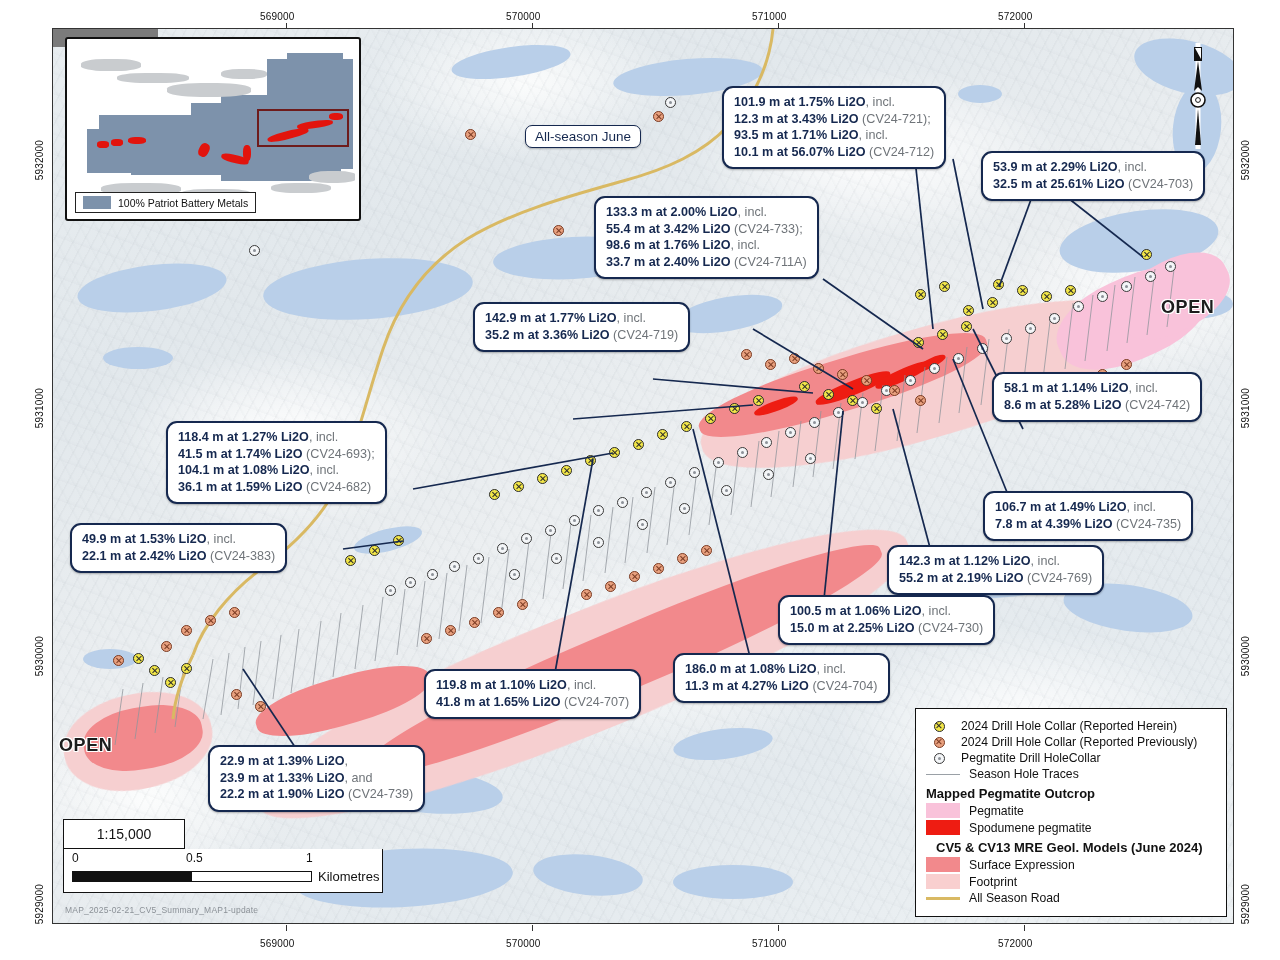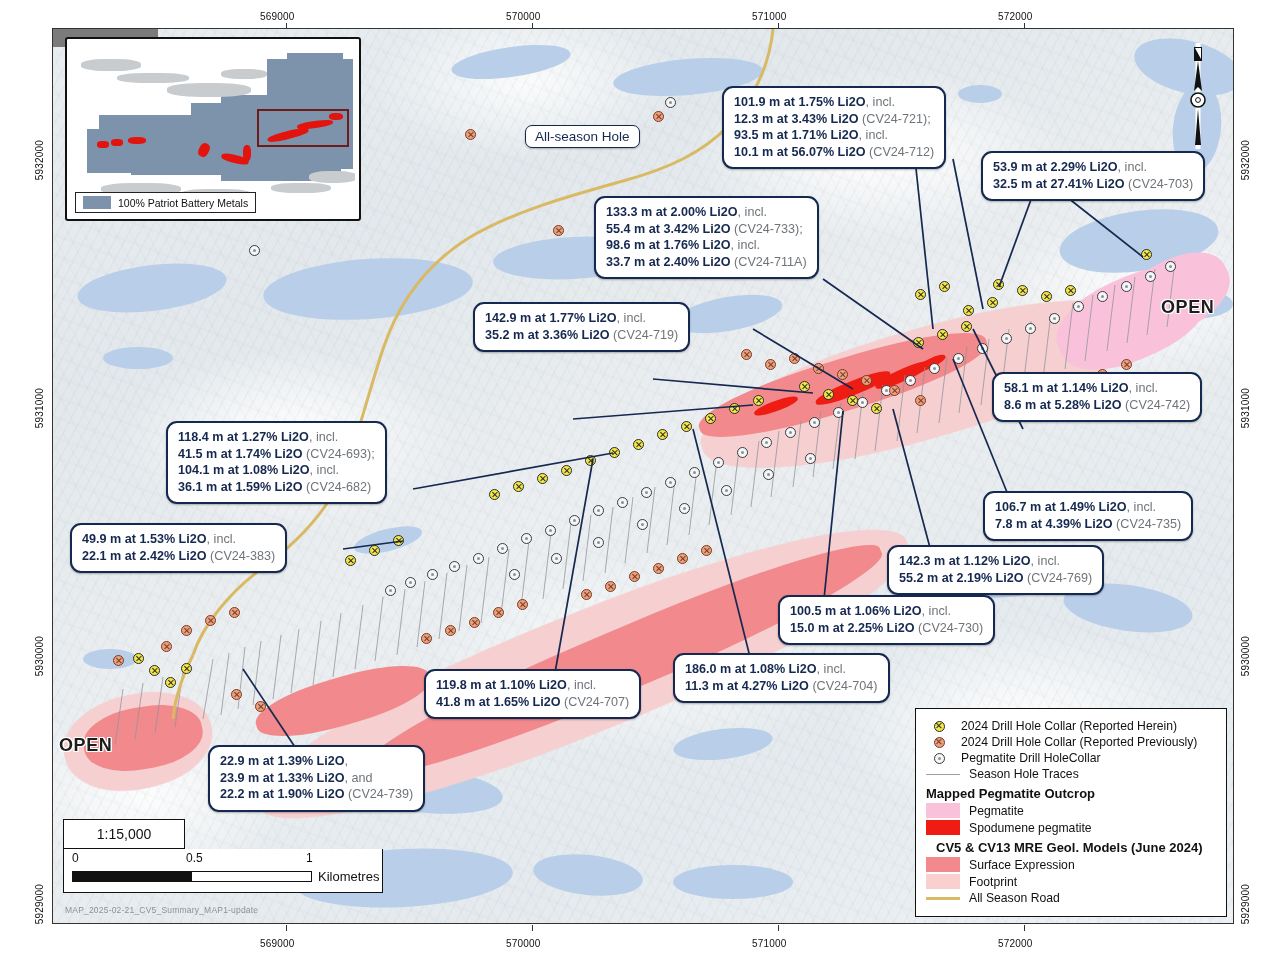--- a/index.html
+++ b/index.html
@@ -682,32 +682,32 @@
         <line x1="770" y1="580" x2="790" y2="382"></line>
         <line x1="700" y1="640" x2="640" y2="400"></line>
         <line x1="500" y1="655" x2="540" y2="430"></line>
         <line x1="250" y1="730" x2="190" y2="640"></line>
       </g>
     </svg>
 
     <div class="open-lbl" style="left:1108px;top:268px;">OPEN</div>
     <div class="open-lbl" style="left:6px;top:706px;">OPEN</div>
 
-    <div id="road-label" style="left:472px;top:96px;">All-season Hole</div>
+    <div id="road-label" style="left:472px;top:96px;">All-season June</div>
 
     <div class="callout" style="left:669px;top:57px;">
       <div><span class="b">101.9 m at 1.75% Li2O</span><span class="g">, incl.</span></div>
       <div><span class="b">12.3 m at 3.43% Li2O</span><span class="g"> (CV24-721);</span></div>
       <div><span class="b">93.5 m at 1.71% Li2O</span><span class="g">, incl.</span></div>
       <div><span class="b">10.1 m at 56.07% Li2O</span><span class="g"> (CV24-712)</span></div>
     </div>
 
     <div class="callout" style="left:928px;top:122px;">
       <div><span class="b">53.9 m at 2.29% Li2O</span><span class="g">, incl.</span></div>
-      <div><span class="b">32.5 m at 27.41% Li2O</span><span class="g"> (CV24-703)</span></div>
+      <div><span class="b">32.5 m at 25.61% Li2O</span><span class="g"> (CV24-703)</span></div>
     </div>
 
     <div class="callout" style="left:541px;top:167px;">
       <div><span class="b">133.3 m at 2.00% Li2O</span><span class="g">, incl.</span></div>
       <div><span class="b">55.4 m at 3.42% Li2O</span><span class="g"> (CV24-733);</span></div>
       <div><span class="b">98.6 m at 1.76% Li2O</span><span class="g">, incl.</span></div>
       <div><span class="b">33.7 m at 2.40% Li2O</span><span class="g"> (CV24-711A)</span></div>
     </div>
 
     <div class="callout" style="left:420px;top:273px;">

